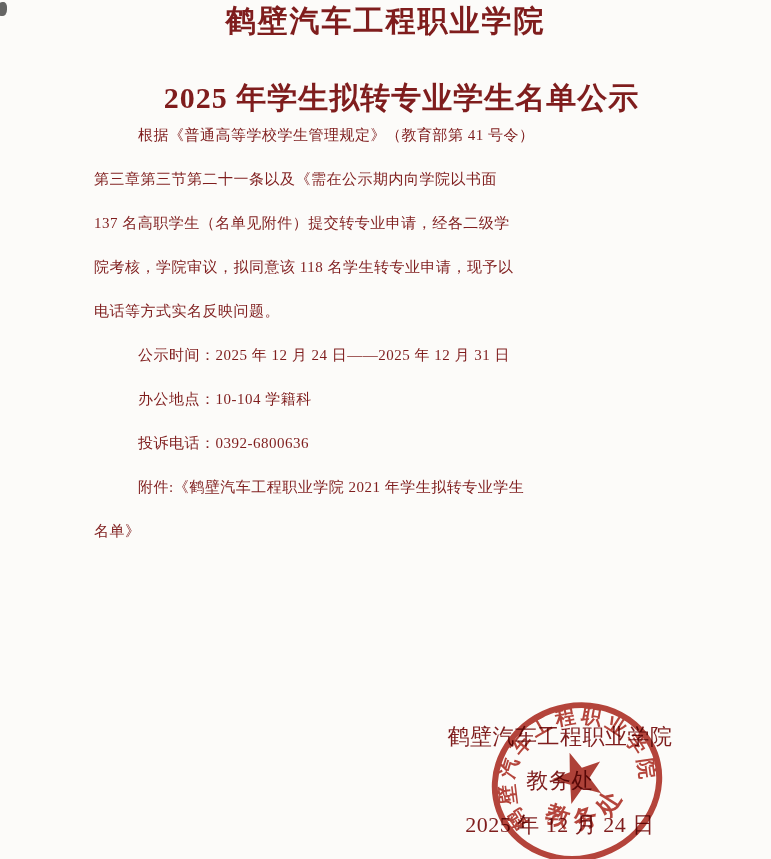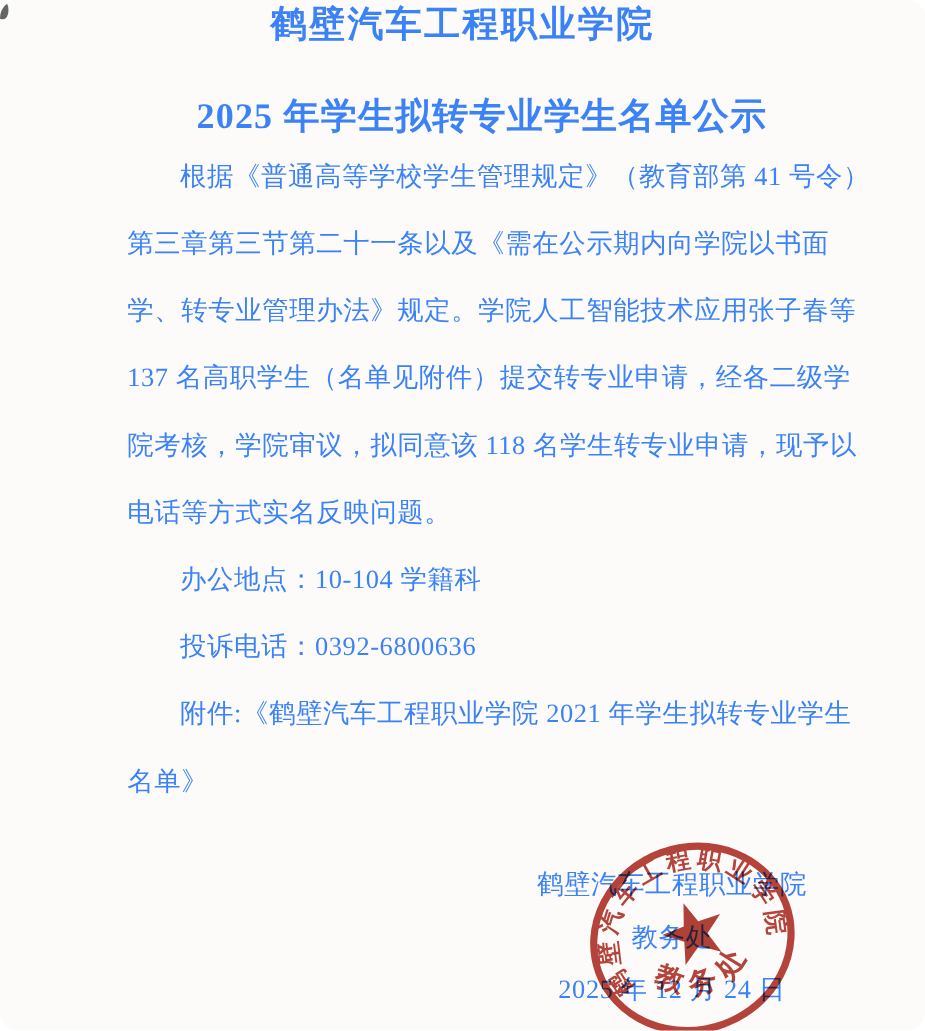--- a/index.html
+++ b/index.html
@@ -2,41 +2,40 @@
 <html><head>
 <meta charset="utf-8">
 <style>
   html,body { margin:0; padding:0; background:#ffffff; }
   .page {
     position:relative;
     width:771px; height:859px;
     background:#fcfbf9;
     overflow:hidden;
     font-family:"Liberation Serif","DejaVu Serif",serif;
-    color:#3b82f6;
-    border-radius:15px;
+    color:#7f1d1d;
   }
   .title {
     position:absolute; top:1px; left:0; width:100%;
     margin:0; text-align:center;
     font-size:30px; line-height:40px; font-weight:bold;
     letter-spacing:2px;
   }
   .subtitle {
     position:absolute; top:62px; left:0; width:100%;
     margin:16px; text-align:center;
     font-size:30px; line-height:40px; font-weight:bold;
     letter-spacing:1px;
   }
   .doc-body {
     position:absolute; left:94px; top:113px; width:600px;
     z-index:1;
   }
   .doc-body p {
-    margin:12px; font-size:22px; line-height:44px;
+    margin:0; font-size:15px; line-height:44px;
     white-space:nowrap; letter-spacing:0.5px;
   }
   .indent { padding-left:44px; }
   .signature {
     position:absolute; left:446px; top:715px; width:228px;
     text-align:center; z-index:2;
   }
   .signature p { margin:0; font-size:22px; line-height:44px; letter-spacing:0.5px; }
   .seal {
     position:absolute; left:487px; top:692px;
@@ -58,24 +57,24 @@
 <body>
 
 <div class="page">
 
   <h1 class="title">鹤壁汽车工程职业学院</h1>
   <h2 class="subtitle">2025 年学生拟转专业学生名单公示</h2>
 
   <div class="doc-body">
     <p class="indent">根据《普通高等学校学生管理规定》（教育部第 41 号令）</p>
     <p>第三章第三节第二十一条以及《需在公示期内向学院以书面</p>
-    <p>学、转专业管理办法》规定。学院人工智能技术应用张子春等</p>
     <p>137 名高职学生（名单见附件）提交转专业申请，经各二级学</p>
     <p>院考核，学院审议，拟同意该 118 名学生转专业申请，现予以</p>
     <p>电话等方式实名反映问题。</p>
+    <p class="indent">公示时间：2025 年 12 月 24 日——2025 年 12 月 31 日</p>
     <p class="indent">办公地点：10-104 学籍科</p>
     <p class="indent">投诉电话：0392-6800636</p>
     <p class="indent">附件:《鹤壁汽车工程职业学院 2021 年学生拟转专业学生</p>
     <p>名单》</p>
   </div>
 
   <div class="signature">
     <p>鹤壁汽车工程职业学院</p>
     <p>教务处</p>
     <p>2025 年 12 月 24 日</p>

